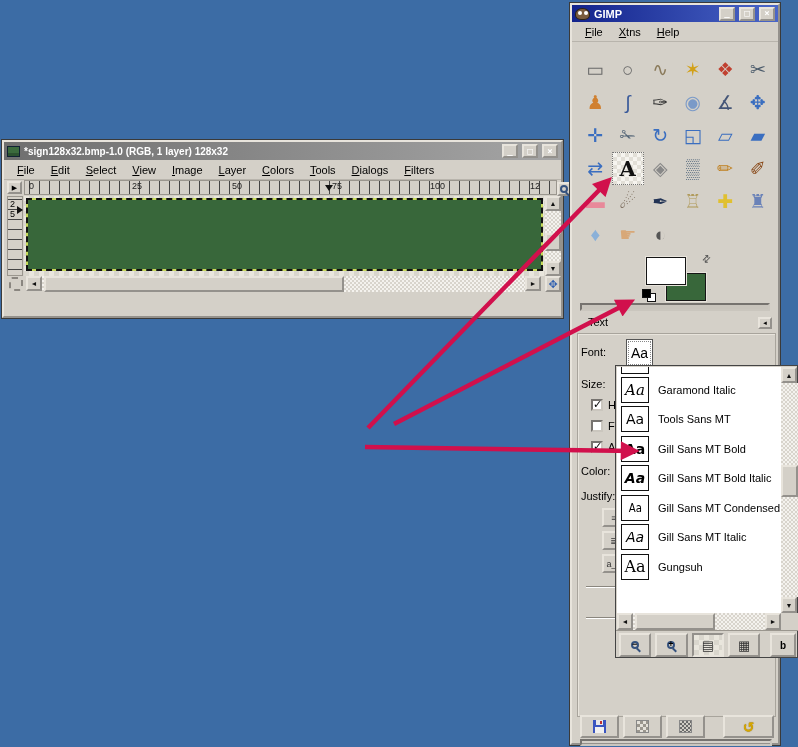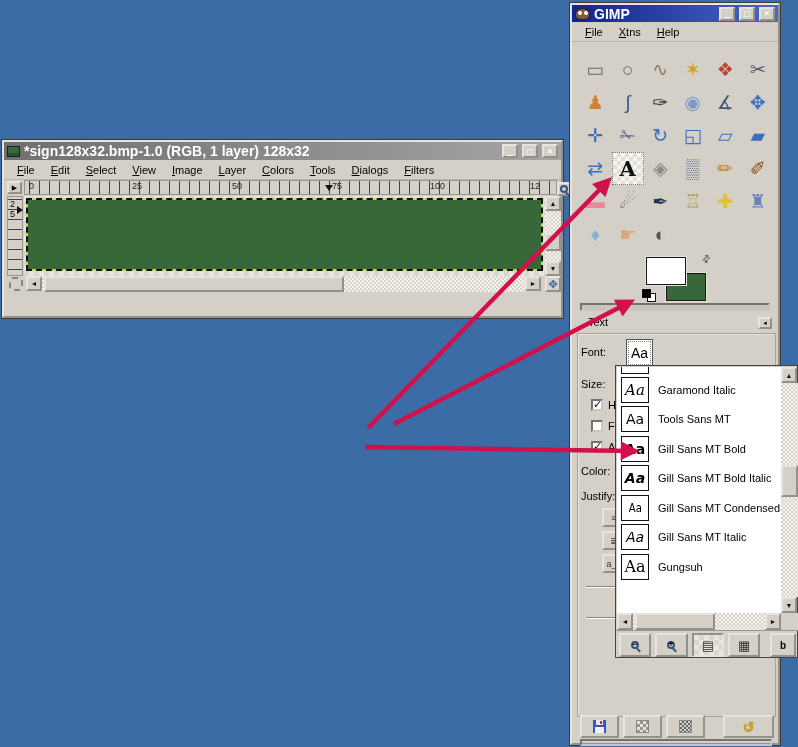--- a/index.html
+++ b/index.html
@@ -11,24 +11,24 @@
   .b3 { background:#d4d0c8; border:2px outset #e8e4dc; display:flex; align-items:center; justify-content:center; cursor:default; }
   .b3.pressed { border-style:inset; }
   .trough { background-color:#fff; background-image:repeating-conic-gradient(#d8d4cc 0 25%, #f4f2ee 0 50%); background-size:4px 4px; }
   .checker { background-color:#e6e3da; background-image:repeating-conic-gradient(#d9d6cd 0 25%, #e9e6dd 0 50%); background-size:10px 10px; }
   .arrowglyph { font-size:8px; line-height:1; color:#111; }
 
   
   #imgwin { left:2px; top:140px; width:561px; height:178px; z-index:1; }
   .ititle { height:18px; display:flex; align-items:center; gap:4px; padding:0 3px;
             background:linear-gradient(90deg,#6f6f6f,#a5a5a5); color:#fff; font-weight:bold; }
-  .ititle .ttxt { flex:1; white-space:nowrap; overflow:hidden; font-size:14px; }
+  .ititle .ttxt { flex:1; white-space:nowrap; overflow:hidden; font-size:10px; }
   .gtitle { height:17px; display:flex; align-items:center; gap:4px; padding:0 3px;
             background:linear-gradient(90deg,#13238c,#4a66c8); color:#fff; font-weight:bold; }
-  .gtitle .ttxt { flex:1; font-size:14px; }
+  .gtitle .ttxt { flex:1; font-size:11px; }
   .tbtn { width:16px; height:14px; font-size:9px; font-weight:bold; line-height:1; font-family:"DejaVu Sans Mono",monospace; }
   .doc-ico { width:13px; height:11px; background:#3b6b3d; border:1px solid #123; box-shadow:inset 0 -3px 0 #2c5230; }
   .wilber { width:15px; height:12px; border-radius:50% 50% 40% 40%; background:#7a5c3e; position:relative; border:1px solid #2a2218; }
   .wilber::after { content:""; position:absolute; left:2px; top:2px; width:4px; height:4px; background:#fff; border-radius:50%;
                    box-shadow:6px 0 0 #fff; }
   .menubar { display:flex; align-items:center; gap:2px; padding:2px 6px; height:20px; border-bottom:1px solid #b8b4ac; }
   .mi { padding:2px 7px; display:inline-block; }
   .mi::first-letter { text-decoration:underline; }
 
   .rulerrow { position:relative; height:16px; }

